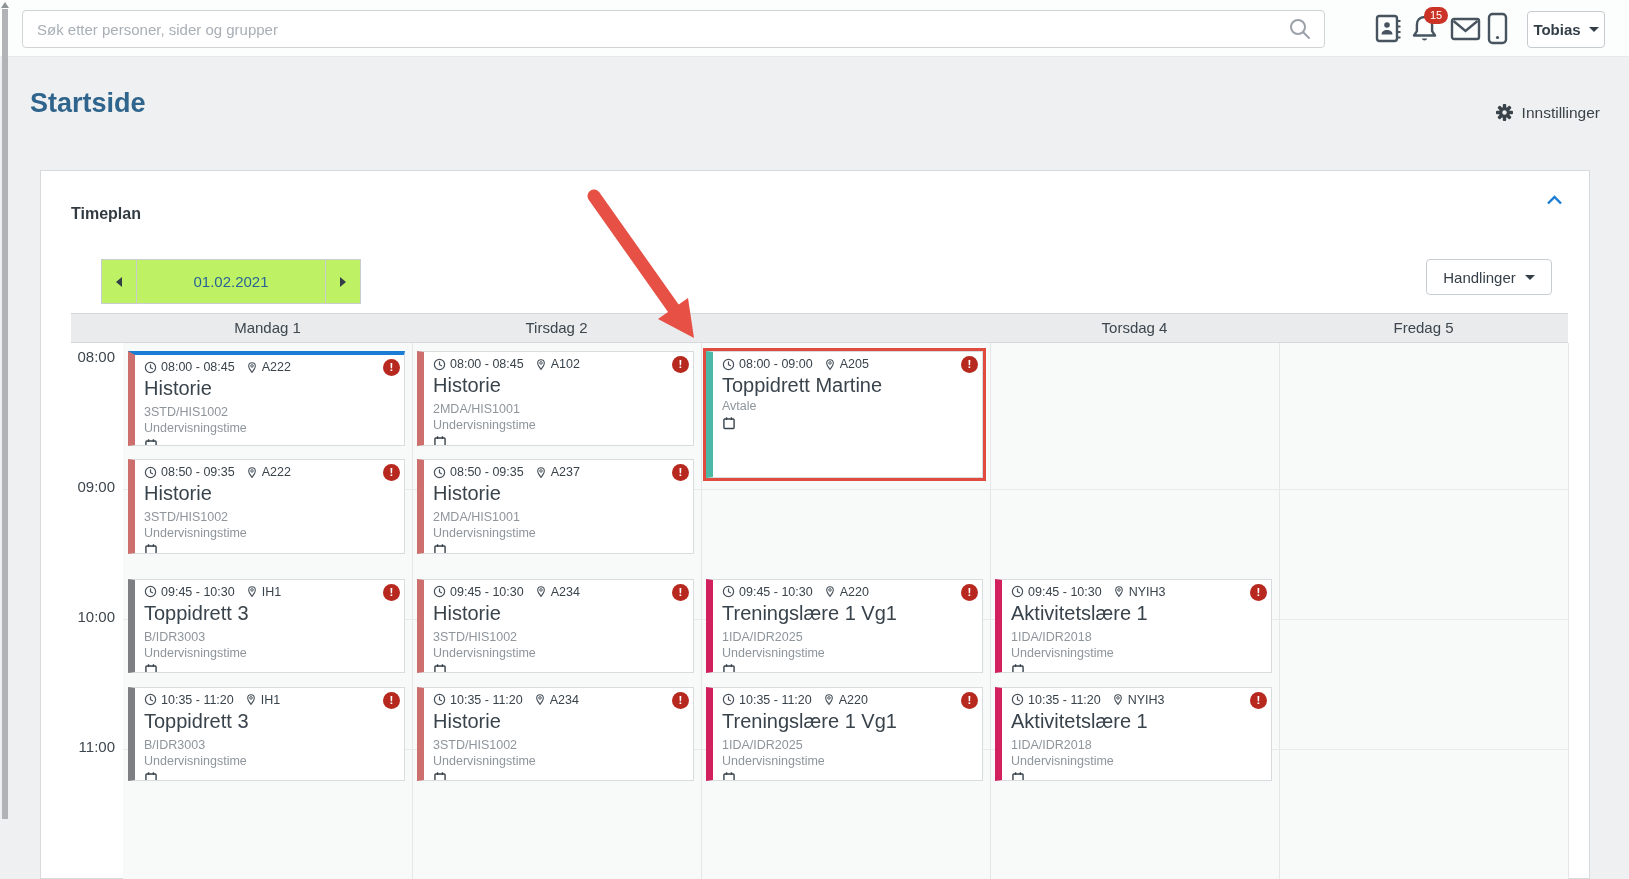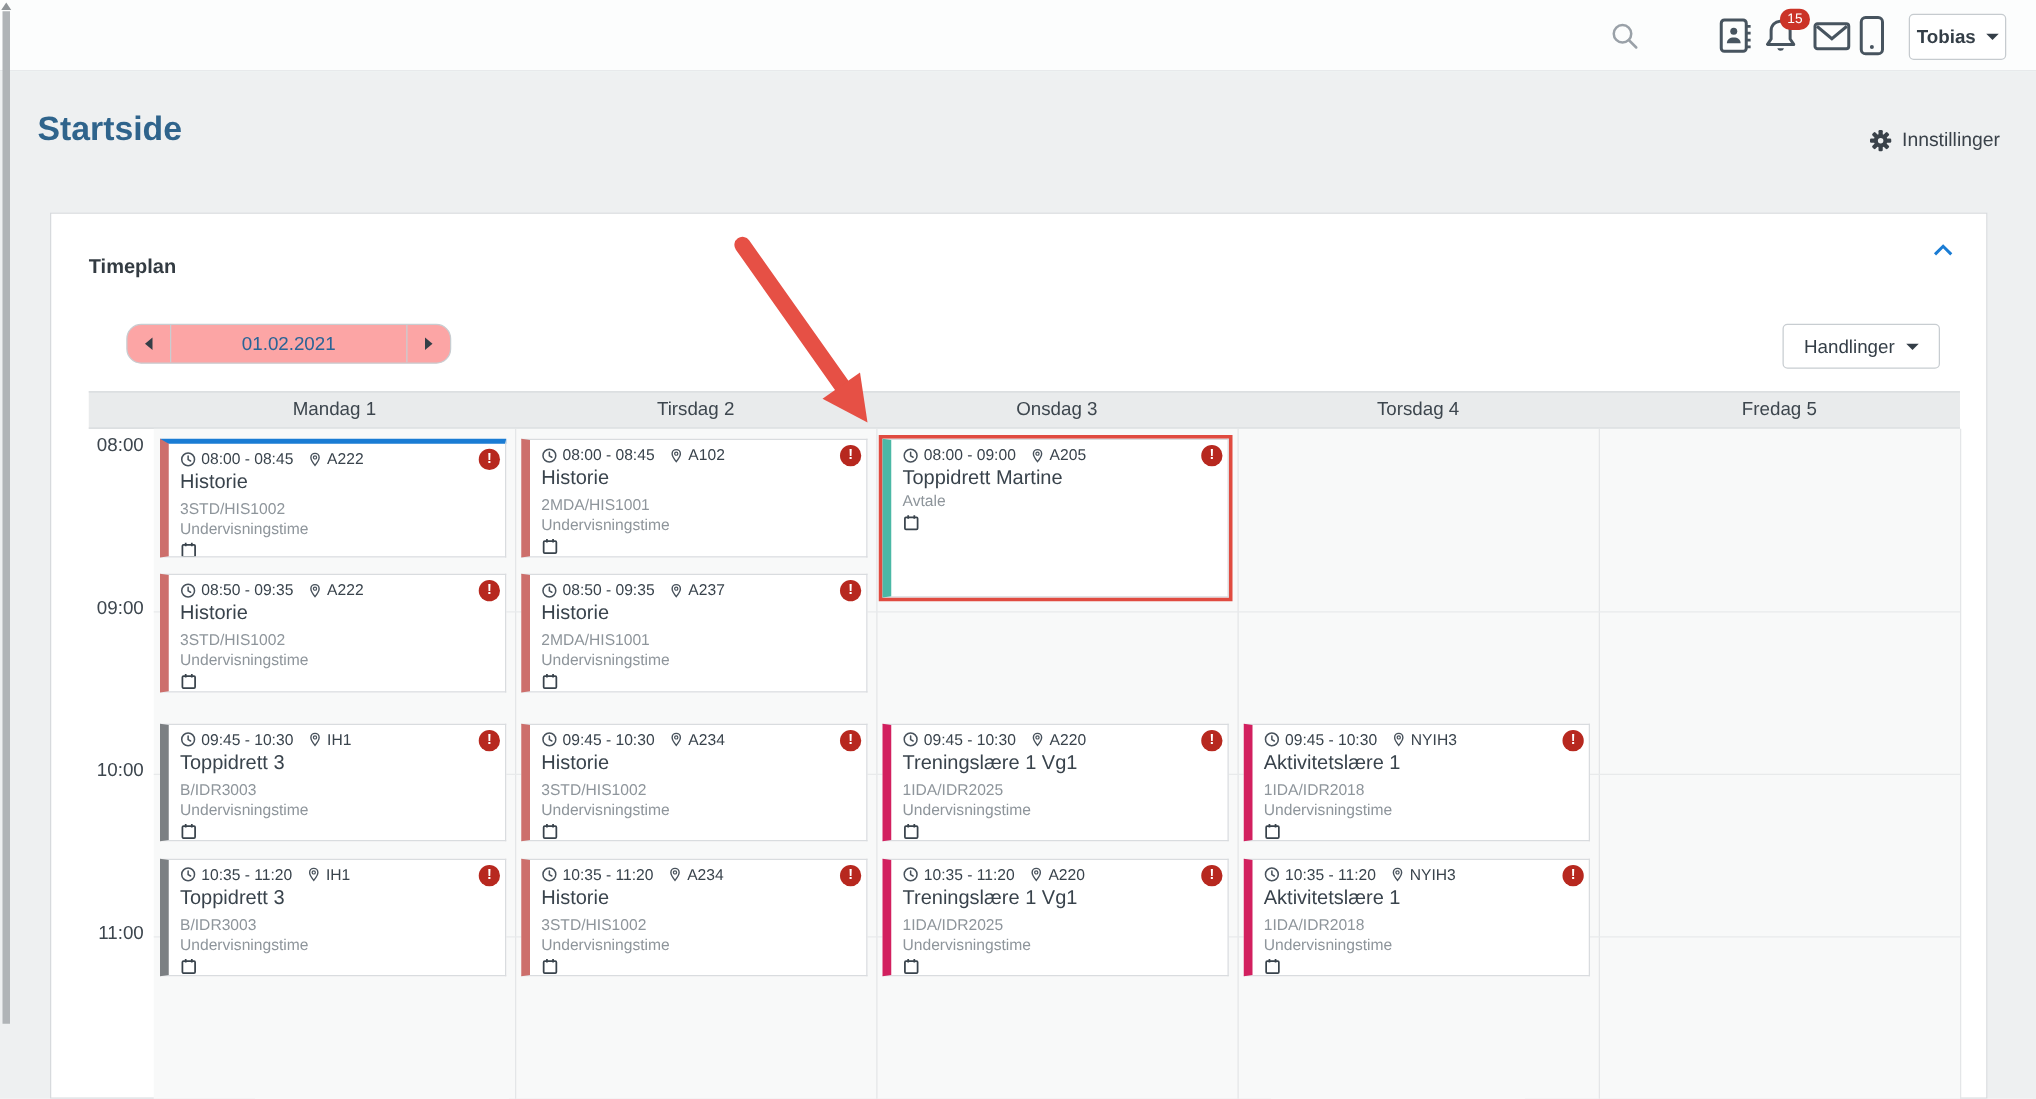--- a/index.html
+++ b/index.html
@@ -42,21 +42,21 @@
   .scroll-arrow { position:absolute; left:1px; top:2px; width:0; height:0; border-left:4px solid transparent; border-right:4px solid transparent; border-bottom:6px solid #8f9497; }
   .scroll-thumb { position:absolute; left:2px; top:9px; width:6px; height:810px; background:#b0b4b7; }
   
   .page-title { position:absolute; left:30px; top:88px; font-size:27px; color:#2f648c; }
   .settings { position:absolute; right:29px; top:103px; display:flex; align-items:center; gap:8px; font-size:15.5px; color:#3a424a; cursor:pointer; }
   
   .panel { position:absolute; left:40px; top:170px; width:1550px; height:709px; background:#fff; border:1px solid #d7dadd; }
   .panel-title { position:absolute; left:30px; top:34px; font-size:16px; font-weight:bold; color:#333b42; }
   .collapse-btn { position:absolute; left:1500px; top:18px; width:26px; height:22px; cursor:pointer; display:flex; align-items:center; justify-content:center; }
   
-  .date-nav { position:absolute; left:60px; top:88px; height:32px; display:flex; border:1px solid #c8cdd1; border-radius:12px; background:#fca5a5; overflow:hidden; }
+  .date-nav { position:absolute; left:60px; top:88px; height:45px; display:flex; border:1px solid #c8cdd1; border-radius:0; background:#bef264; overflow:hidden; }
   .date-nav .nav-btn { width:34px; display:flex; align-items:center; justify-content:center; cursor:pointer; }
   .date-nav .date-display { width:190px; border-left:1px solid #c8cdd1; border-right:1px solid #c8cdd1; display:flex; align-items:center; justify-content:center; font-size:15px; color:var(--link); cursor:pointer; }
   .tri-left  { width:0; height:0; border-top:5px solid transparent; border-bottom:5px solid transparent; border-right:6px solid #343e47; }
   .tri-right { width:0; height:0; border-top:5px solid transparent; border-bottom:5px solid transparent; border-left:6px solid #343e47; }
   .actions-btn {
     position:absolute; left:1385px; top:88px; width:126px; height:36px;
     background:#fff; border:1px solid #c8cdd1; border-radius:4px;
     display:flex; align-items:center; justify-content:center; gap:9px;
     font-size:15px; color:#343e47; cursor:pointer;
   }
@@ -72,36 +72,37 @@
   
   .event {
     position:absolute; width:277px; background:#fff;
     border:1px solid #d9dcdf; border-left:7px solid #999;
     padding:5px 8px 0 9px; overflow:hidden; cursor:pointer;
   }
   .event.current { border-top:4px solid var(--blue); }
   .event.selected { box-shadow:0 0 0 3px var(--sel); }
   .event .trow { display:flex; align-items:center; gap:4px; font-size:12.5px; color:#39434c; white-space:nowrap; }
   .event .ic { display:inline-flex; color:#48525c; }
-  .event .title { font-size:16px; color:#39434c; margin-top:3px; }
+  .event .title { font-size:20px; color:#39434c; margin-top:3px; }
   .event .code  { font-size:12.5px; color:#8e959b; margin-top:5px; }
   .event .etype { font-size:12.5px; color:#8e959b; margin-top:2px; }
   .event .cal { margin-top:3px; color:#39434c; line-height:0; }
   .event .alert {
     position:absolute; top:4px; right:4px; width:17px; height:17px;
     background:var(--alert); border-radius:50%;
     color:#fff; font-size:11.5px; font-weight:bold; line-height:17px; text-align:center;
   }
   
   .annotation { position:absolute; left:550px; top:180px; width:180px; height:175px; z-index:40; pointer-events:none; }
 </style>
 </head>
 <body>
 
 <div class="topbar">
+  <input class="search-input" type="text" placeholder="Søk etter personer, sider og grupper" style="">
   <span class="search-icon">
     <svg width="24" height="24" viewBox="0 0 24 24">
         <circle cx="10" cy="10" r="7" fill="none" stroke="currentColor" stroke-width="2"></circle>
         <path d="M15.2 15.2 L21 21" stroke="currentColor" stroke-width="2" stroke-linecap="round"></path>
       </svg>
   </span>
   <span class="tb-icon icon-contact">
     <svg width="29" height="31" viewBox="0 0 29 31">
         <rect x="3" y="3" width="20" height="25" rx="2.5" fill="none" stroke="currentColor" stroke-width="2.4"></rect>
         <circle cx="13" cy="12" r="2.8" fill="currentColor"></circle>
@@ -175,21 +176,20 @@
   </div>
 
   <div class="actions-btn">
     <span>Handlinger</span>
     <span class="caret-down"></span>
   </div>
 
   <div class="day-band">
       <div class="day-header" style="left: 52px;">Mandag 1</div>
       <div class="day-header" style="left: 341px;">Tirsdag 2</div>
-      <div class="day-header" style="left: 630px;">Onsdag 3</div>
       <div class="day-header" style="left: 919px;">Torsdag 4</div>
       <div class="day-header" style="left: 1208px;">Fredag 5</div>
     </div>
   <div class="grid">
     <div class="grid-cols"></div>
   <div class="vline" style="left: 341px;"></div>
       <div class="vline" style="left: 630px;"></div>
       <div class="vline" style="left: 919px;"></div>
       <div class="vline" style="left: 1208px;"></div>
       <div class="vline" style="left: 1497px;"></div>

